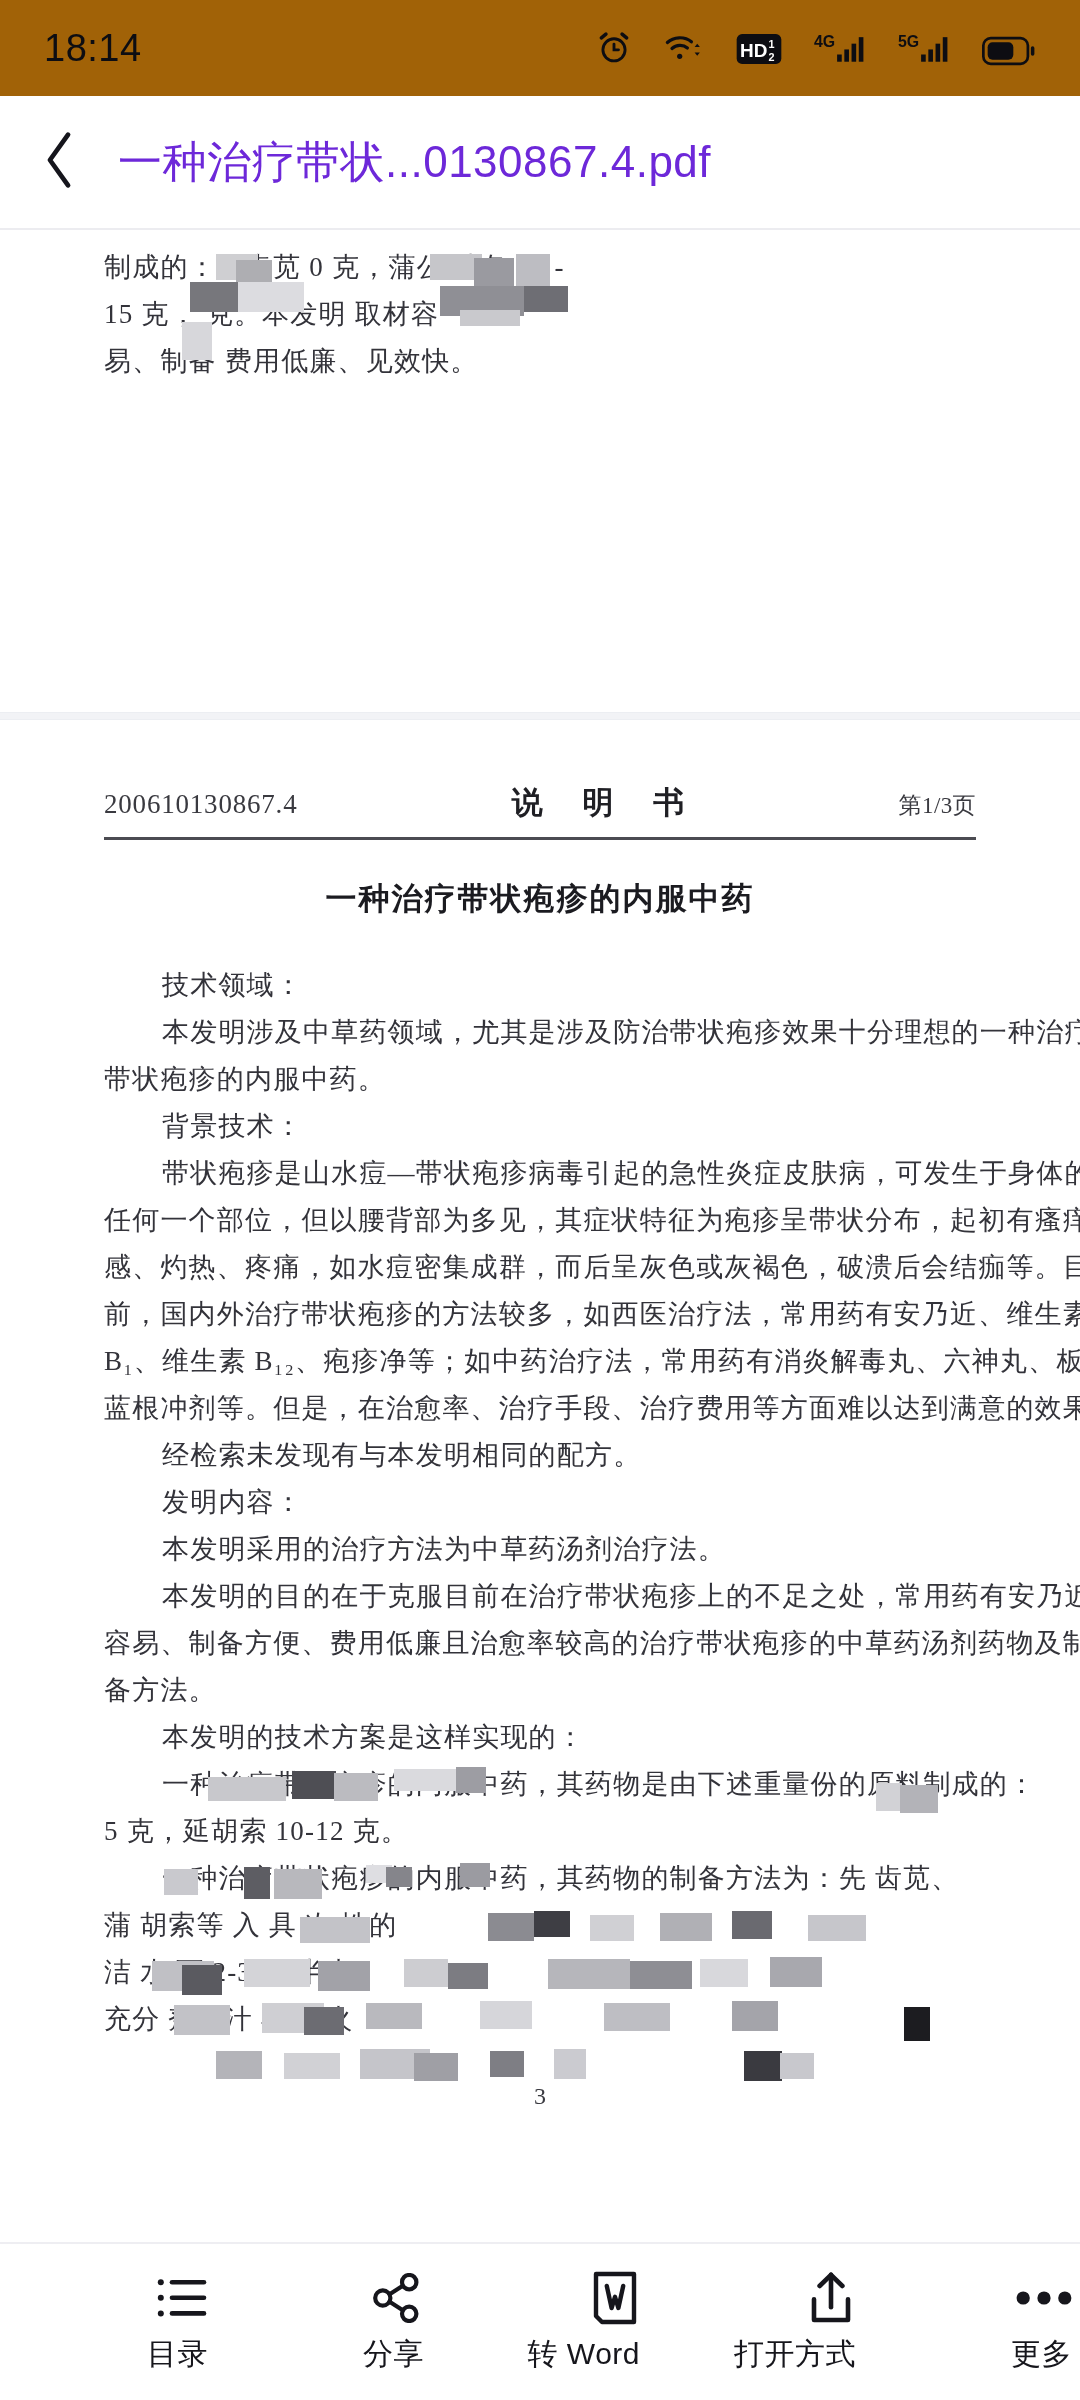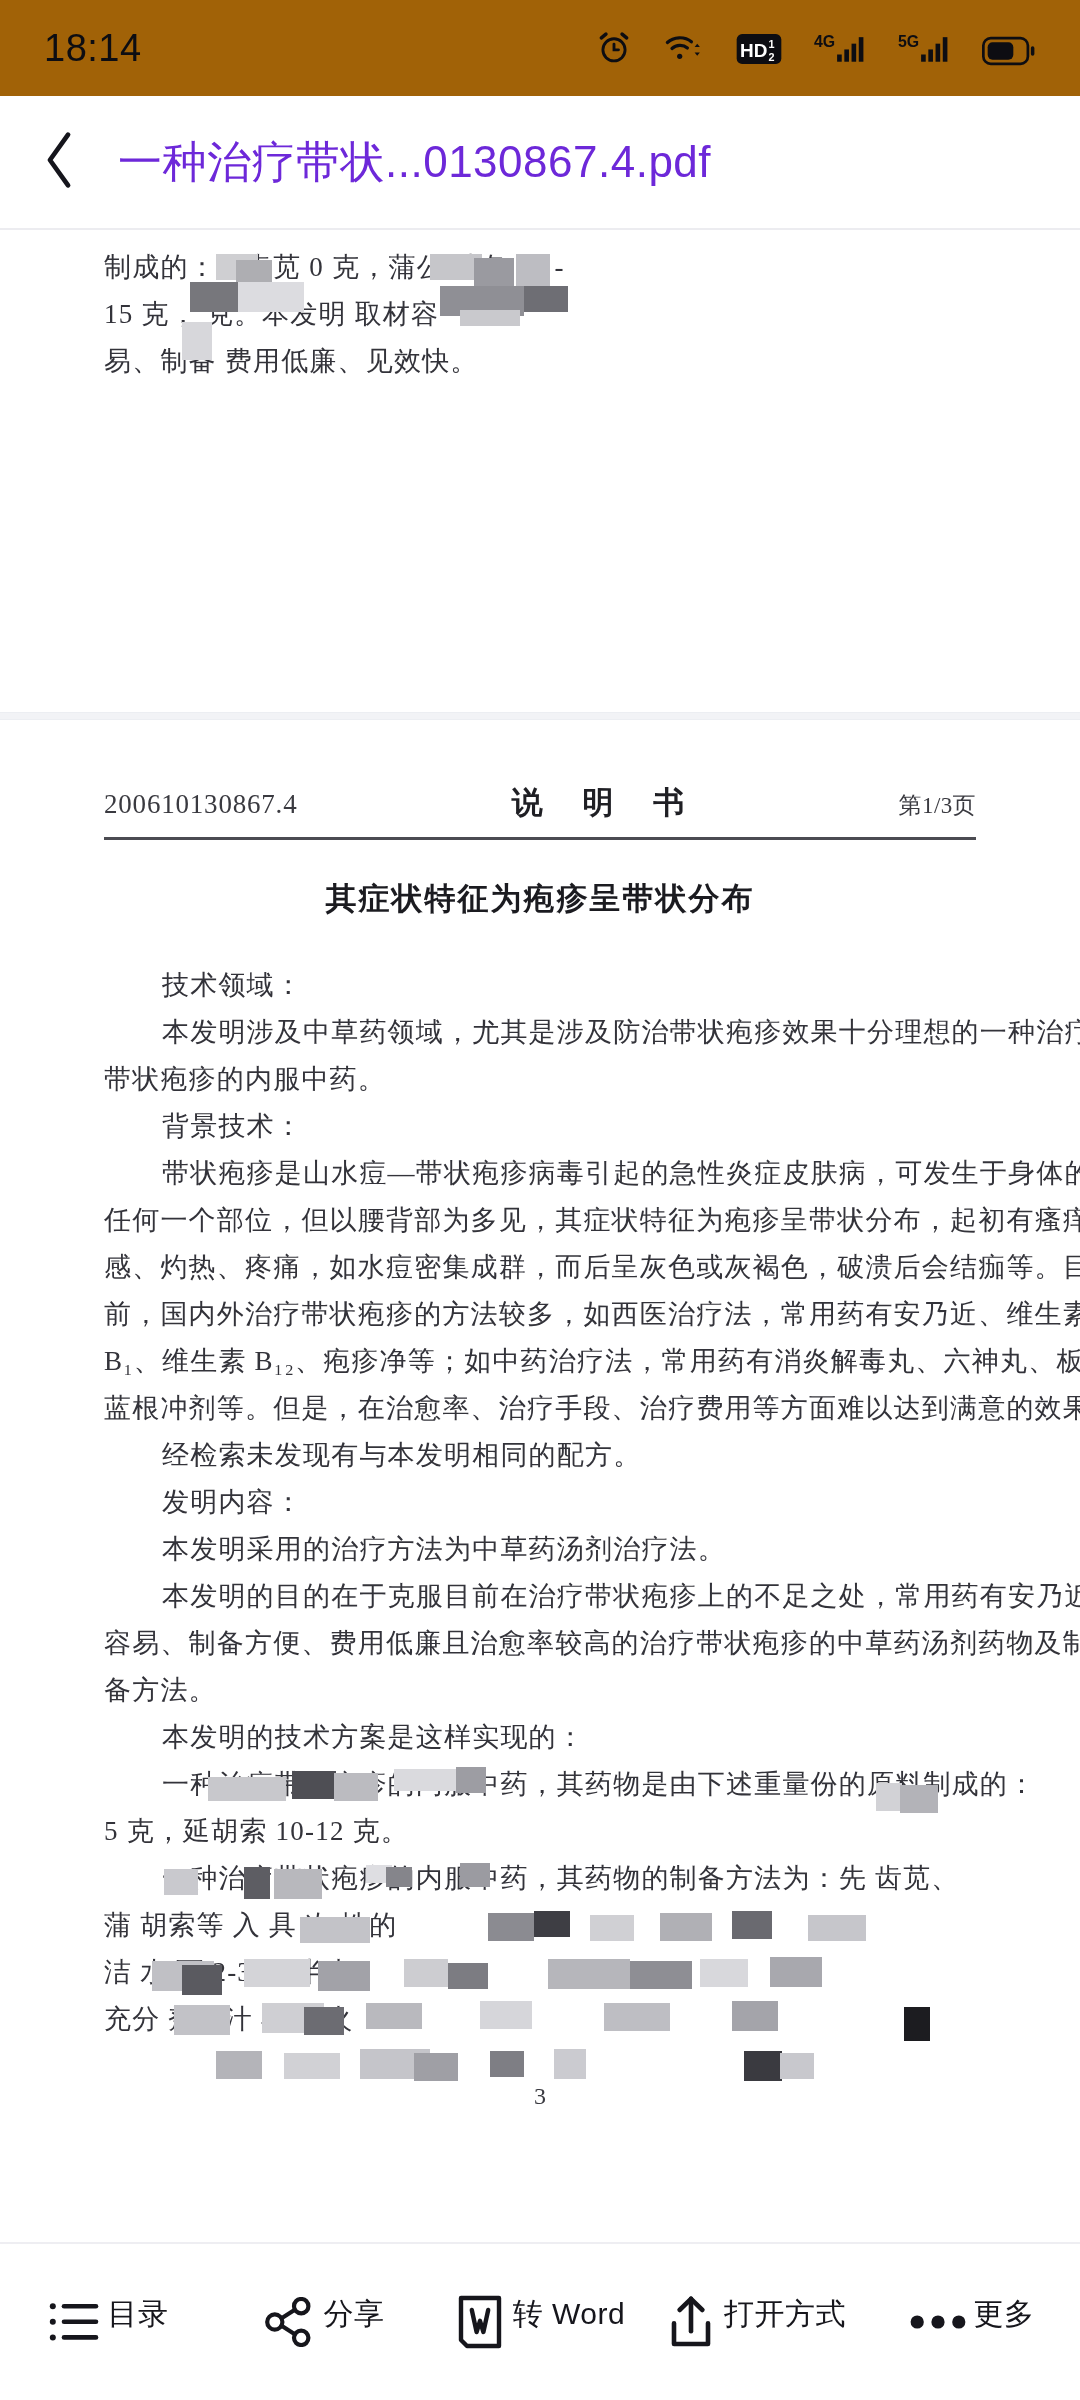--- a/index.html
+++ b/index.html
@@ -187,22 +187,22 @@
     height: 158px;
     background: #ffffff;
     border-top: 2px solid #eeeef2;
     display: flex;
     align-items: center;
     justify-content: space-around;
     box-sizing: border-box;
   }
   .tool-item {
     display: flex;
-    flex-direction: row;
-    align-items: flex-start;
+    flex-direction: column;
+    align-items: flex-end;
     justify-content: center;
     width: 200px;
     cursor: pointer;
     gap: 8px;
   }
   .tool-icon {
     height: 56px;
     display: flex;
     align-items: center;
     justify-content: center;
@@ -320,21 +320,21 @@
 
   <div class="page page-main">
 
     <div class="doc-head scan">
       <div class="doc-head-id">200610130867.4</div>
       <div class="doc-head-center">说 明 书</div>
       <div class="doc-head-page">第1/3页</div>
     </div>
     <div class="doc-rule"></div>
 
-    <div class="doc-title-cn scan">其症状特征为疱疹呈带状分布</div>
+    <div class="doc-title-cn scan">一种治疗带状疱疹的内服中药</div>
 
     <div class="scan body-block">
       <div class="scan-line p-indent">技术领域：</div>
       <div class="scan-line p-indent">本发明涉及中草药领域，尤其是涉及防治带状疱疹效果十分理想的一种治疗</div>
       <div class="scan-line">带状疱疹的内服中药。</div>
       <div class="scan-line p-indent">背景技术：</div>
       <div class="scan-line p-indent">带状疱疹是山水痘—带状疱疹病毒引起的急性炎症皮肤病，可发生于身体的</div>
       <div class="scan-line">任何一个部位，但以腰背部为多见，其症状特征为疱疹呈带状分布，起初有瘙痒</div>
       <div class="scan-line">感、灼热、疼痛，如水痘密集成群，而后呈灰色或灰褐色，破溃后会结痂等。目</div>
       <div class="scan-line">前，国内外治疗带状疱疹的方法较多，如西医治疗法，常用药有安乃近、维生素</div>

